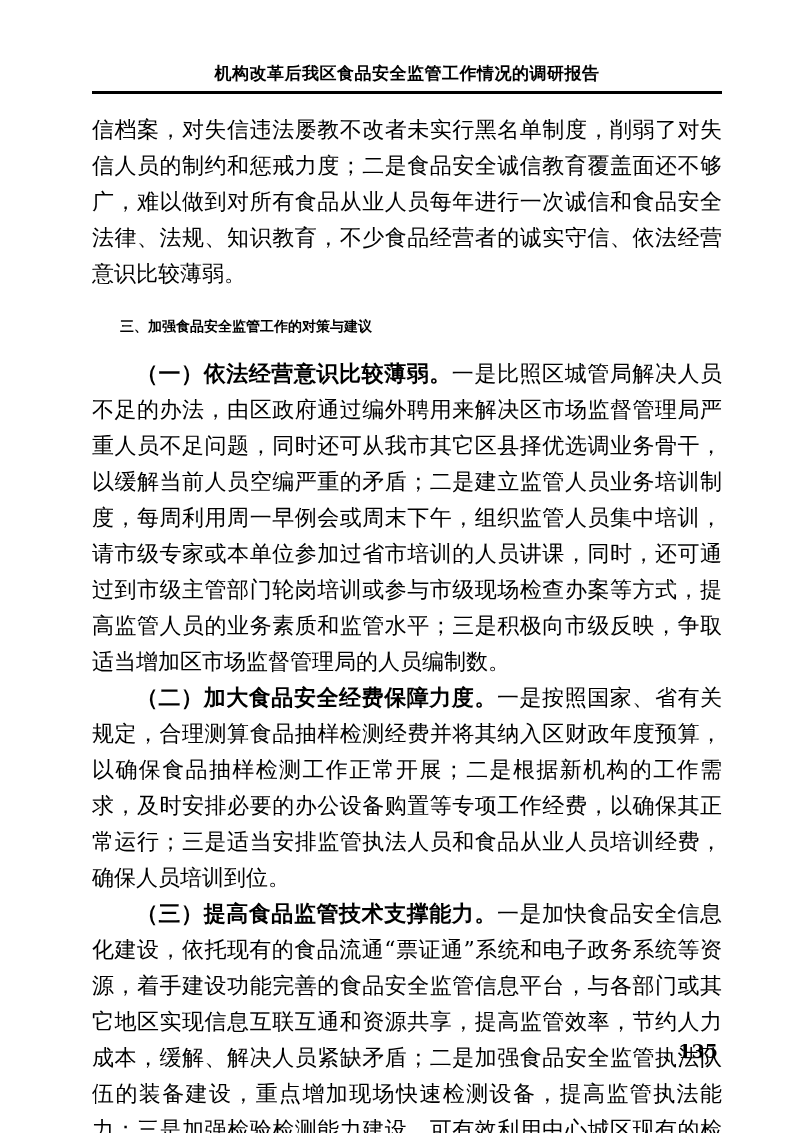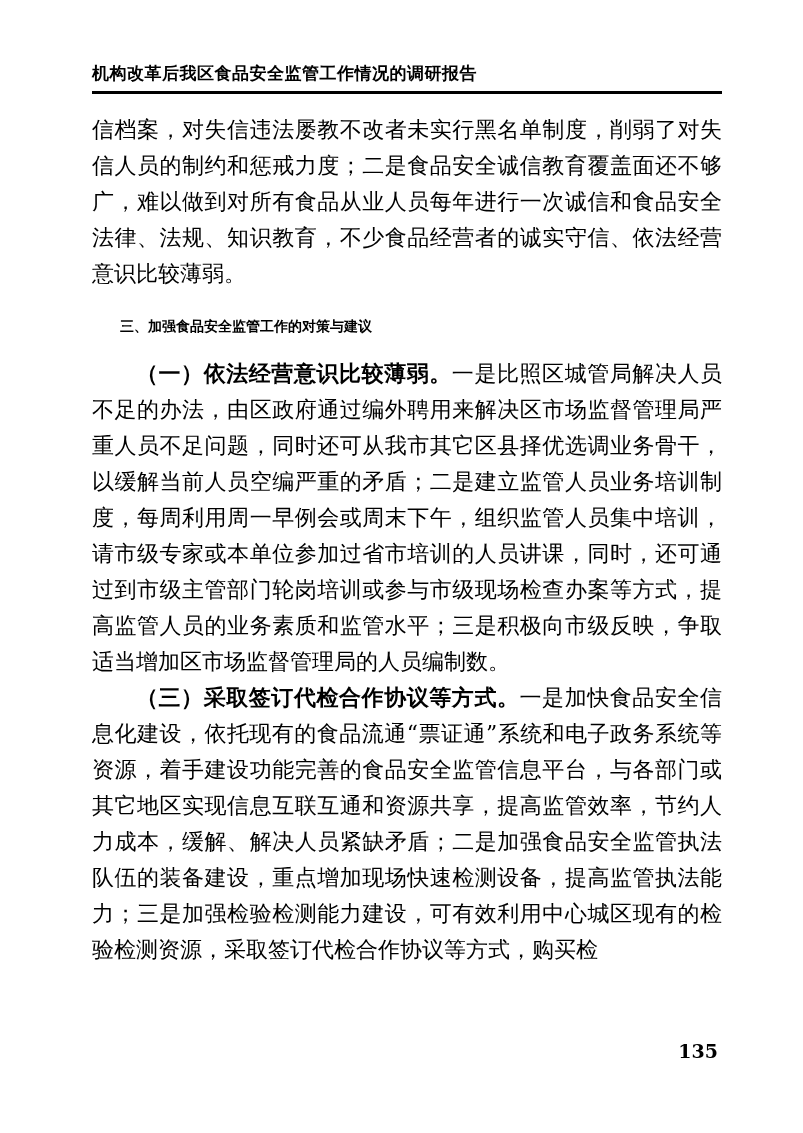--- a/index.html
+++ b/index.html
@@ -18,21 +18,21 @@
     font-family: "DejaVu Serif", "Liberation Serif", serif;
   }
   .content {
     position: absolute;
     left: 92px;
     top: 0;
     width: 630px;
   }
   .running-header {
     margin-top: 62px;
-    text-align: left;
+    text-align: center;
     font-family: "DejaVu Sans", "Liberation Sans", sans-serif;
     font-weight: bold;
     font-size: 17px;
     line-height: 22px;
     letter-spacing: 0.5px;
     border-bottom: 3px solid #000000;
     padding-bottom: 7px;
   }
   .body-text {
     margin-top: 18px;
@@ -77,20 +77,21 @@
     <div class="running-header">机构改革后我区食品安全监管工作情况的调研报告</div>
 
     <div class="body-text">
 
       <p class="para">信档案，对失信违法屡教不改者未实行黑名单制度，削弱了对失信人员的制约和惩戒力度；二是食品安全诚信教育覆盖面还不够广，难以做到对所有食品从业人员每年进行一次诚信和食品安全法律、法规、知识教育，不少食品经营者的诚实守信、依法经营意识比较薄弱。</p>
 
       <p class="section-heading">三、加强食品安全监管工作的对策与建议</p>
 
       <p class="para indented"><span class="lead">（一）依法经营意识比较薄弱。</span><span>一是比照区城管局解决人员不足的办法，由区政府通过编外聘用来解决区市场监督管理局严重人员不足问题，同时还可从我市其它区县择优选调业务骨干，以缓解当前人员空编严重的矛盾；二是建立监管人员业务培训制度，每周利用周一早例会或周末下午，组织监管人员集中培训，请市级专家或本单位参加过省市培训的人员讲课，同时，还可通过到市级主管部门轮岗培训或参与市级现场检查办案等方式，提高监管人员的业务素质和监管水平；三是积极向市级反映，争取适当增加区市场监督管理局的人员编制数。</span></p>
 
+      <p class="para indented"><span class="lead">（二）加大食品安全经费保障力度。</span><span>一是按照国家、省有关规定，合理测算食品抽样检测经费并将其纳入区财政年度预算，以确保食品抽样检测工作正常开展；二是根据新机构的工作需求，及时安排必要的办公设备购置等专项工作经费，以确保其正常运行；三是适当安排监管执法人员和食品从业人员培训经费，确保人员培训到位。</span></p>
 
-      <p class="para indented"><span class="lead">（三）采取签订代检合作协议等方式。</span><span>一是加快食品安全信息化建设，依托现有的食品流通“票证通”系统和电子政务系统等资源，着手建设功能完善的食品安全监管信息平台，与各部门或其它地区实现信息互联互通和资源共享，提高监管效率，节约人力成本，缓解、解决人员紧缺矛盾；二是加强食品安全监管执法队伍的装备建设，重点增加现场快速检测设备，提高监管执法能力；三是加强检验检测能力建设，可有效利用中心城区现有的检验检测资源，采取签订代检合作协议等方式，购买检</span></p>
+      <p class="para indented"><span class="lead">（三）提高食品监管技术支撑能力。</span><span>一是加快食品安全信息化建设，依托现有的食品流通“票证通”系统和电子政务系统等资源，着手建设功能完善的食品安全监管信息平台，与各部门或其它地区实现信息互联互通和资源共享，提高监管效率，节约人力成本，缓解、解决人员紧缺矛盾；二是加强食品安全监管执法队伍的装备建设，重点增加现场快速检测设备，提高监管执法能力；三是加强检验检测能力建设，可有效利用中心城区现有的检验检测资源，采取签订代检合作协议等方式，购买检</span></p>
 
     </div>
   </div>
 
   <div class="page-number">135</div>
 </div>
 
 </body></html>

